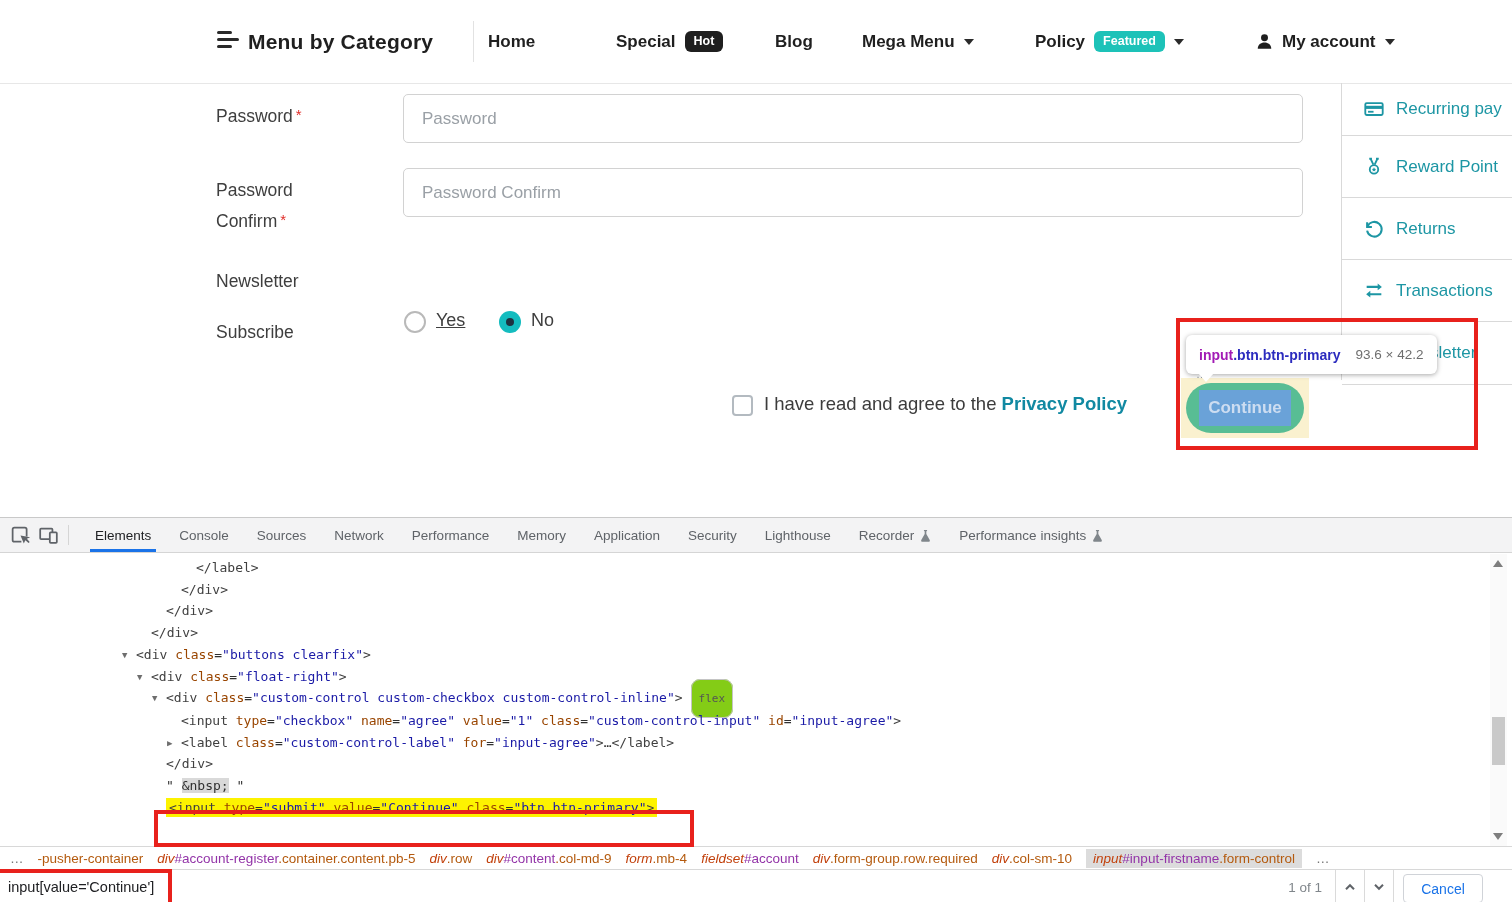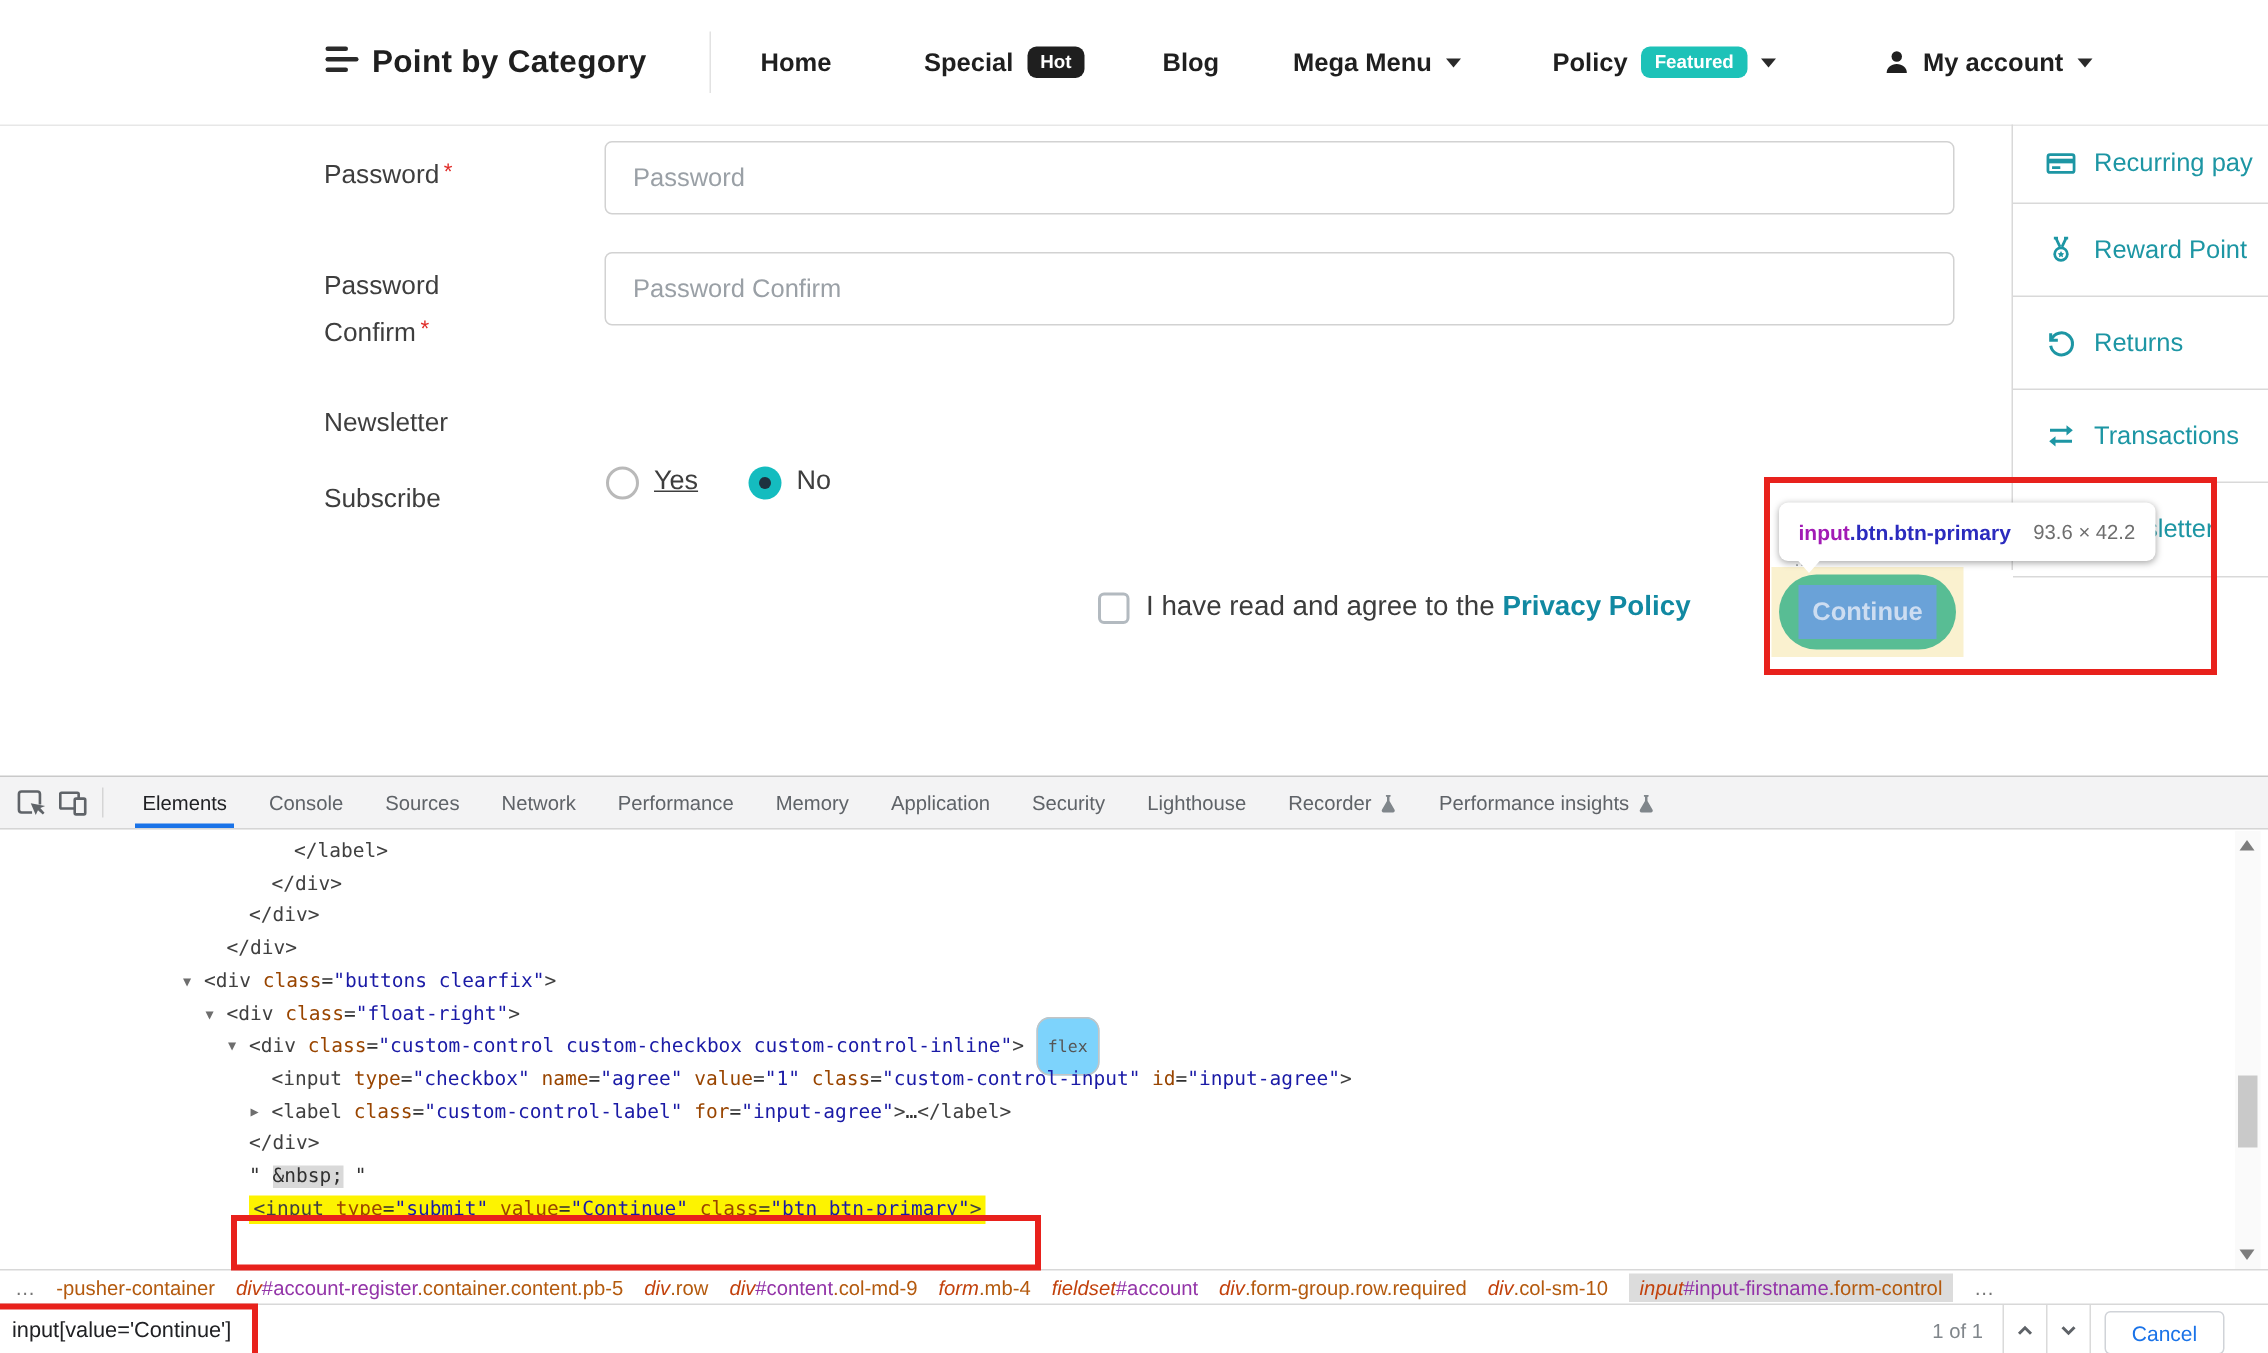--- a/index.html
+++ b/index.html
@@ -81,21 +81,21 @@
   .code{position:absolute;left:0;top:36px;width:1489px;height:292px;overflow:hidden;padding-top:3px;box-sizing:border-box;
         font-family:"DejaVu Sans Mono",monospace;font-size:13px;line-height:21.7px;}
   .code-line{position:relative;white-space:pre;cursor:default;}
   .tree-arrow{position:absolute;top:1px;font-size:9px;color:#6e6e6e;}
   .c-t{color:#404040;}
   .c-a{color:#994500;}
   .c-v{color:#1a1aa6;}
   .c-k{color:#303030;}
   .c-nbsp{background:#d9d9d9;}
   .hl-yellow{background:#fdf300;padding:2px 3px;}
-  .badge-flex{font-family:"DejaVu Sans Mono",monospace;font-size:11px;color:#555;background:#7dd3fc;
+  .badge-flex{font-family:"DejaVu Sans Mono",monospace;font-size:11px;color:#555;background:#84cc16;
               border:1px solid #c4c4c4;border-radius:9px;padding:12px 7px;margin-left:8px;}
 
   .sb-track{position:absolute;left:1490px;top:36px;width:17px;height:292px;background:#fafafa;}
   .sb-arrow{position:absolute;left:3px;width:0;height:0;border-left:5px solid transparent;border-right:5px solid transparent;}
   .sb-up{top:6px;border-bottom:7px solid #7d7d7d;}
   .sb-down{bottom:6px;border-top:7px solid #7d7d7d;}
   .sb-thumb{position:absolute;left:2px;top:163px;width:13px;height:48px;background:#c9c9c9;cursor:pointer;}
 
   .crumbs{position:absolute;left:0;top:328px;width:1512px;height:23px;border-top:1px solid #d8d8d8;background:#fff;
           display:flex;align-items:center;padding-left:10px;box-sizing:border-box;font-size:13.5px;white-space:nowrap;overflow:hidden;}
@@ -119,24 +119,24 @@
 <body>
 
 <div class="screen">
 
   <header class="topnav">
     <div class="hamburger">
         <i></i>
         <i></i>
         <i></i>
       </div>
-    <div class="brand">Point by Category</div>
+    <div class="brand">Menu by Category</div>
     <div class="nav-divider"></div>
     <nav id="nav-menu">
-        <div class="nav-item" style="left: 507px; text-align: center;">
+        <div class="nav-item" style="left: 488px; text-align: center;">
           <span>Home</span>
         </div>
         <div class="nav-item" style="left: 616px;">
           <span>Special</span>
           <span class="badge badge-black">Hot</span>
         </div>
         <div class="nav-item" style="left: 775px;">
           <span>Blog</span>
         </div>
         <div class="nav-item" style="left: 862px;">

